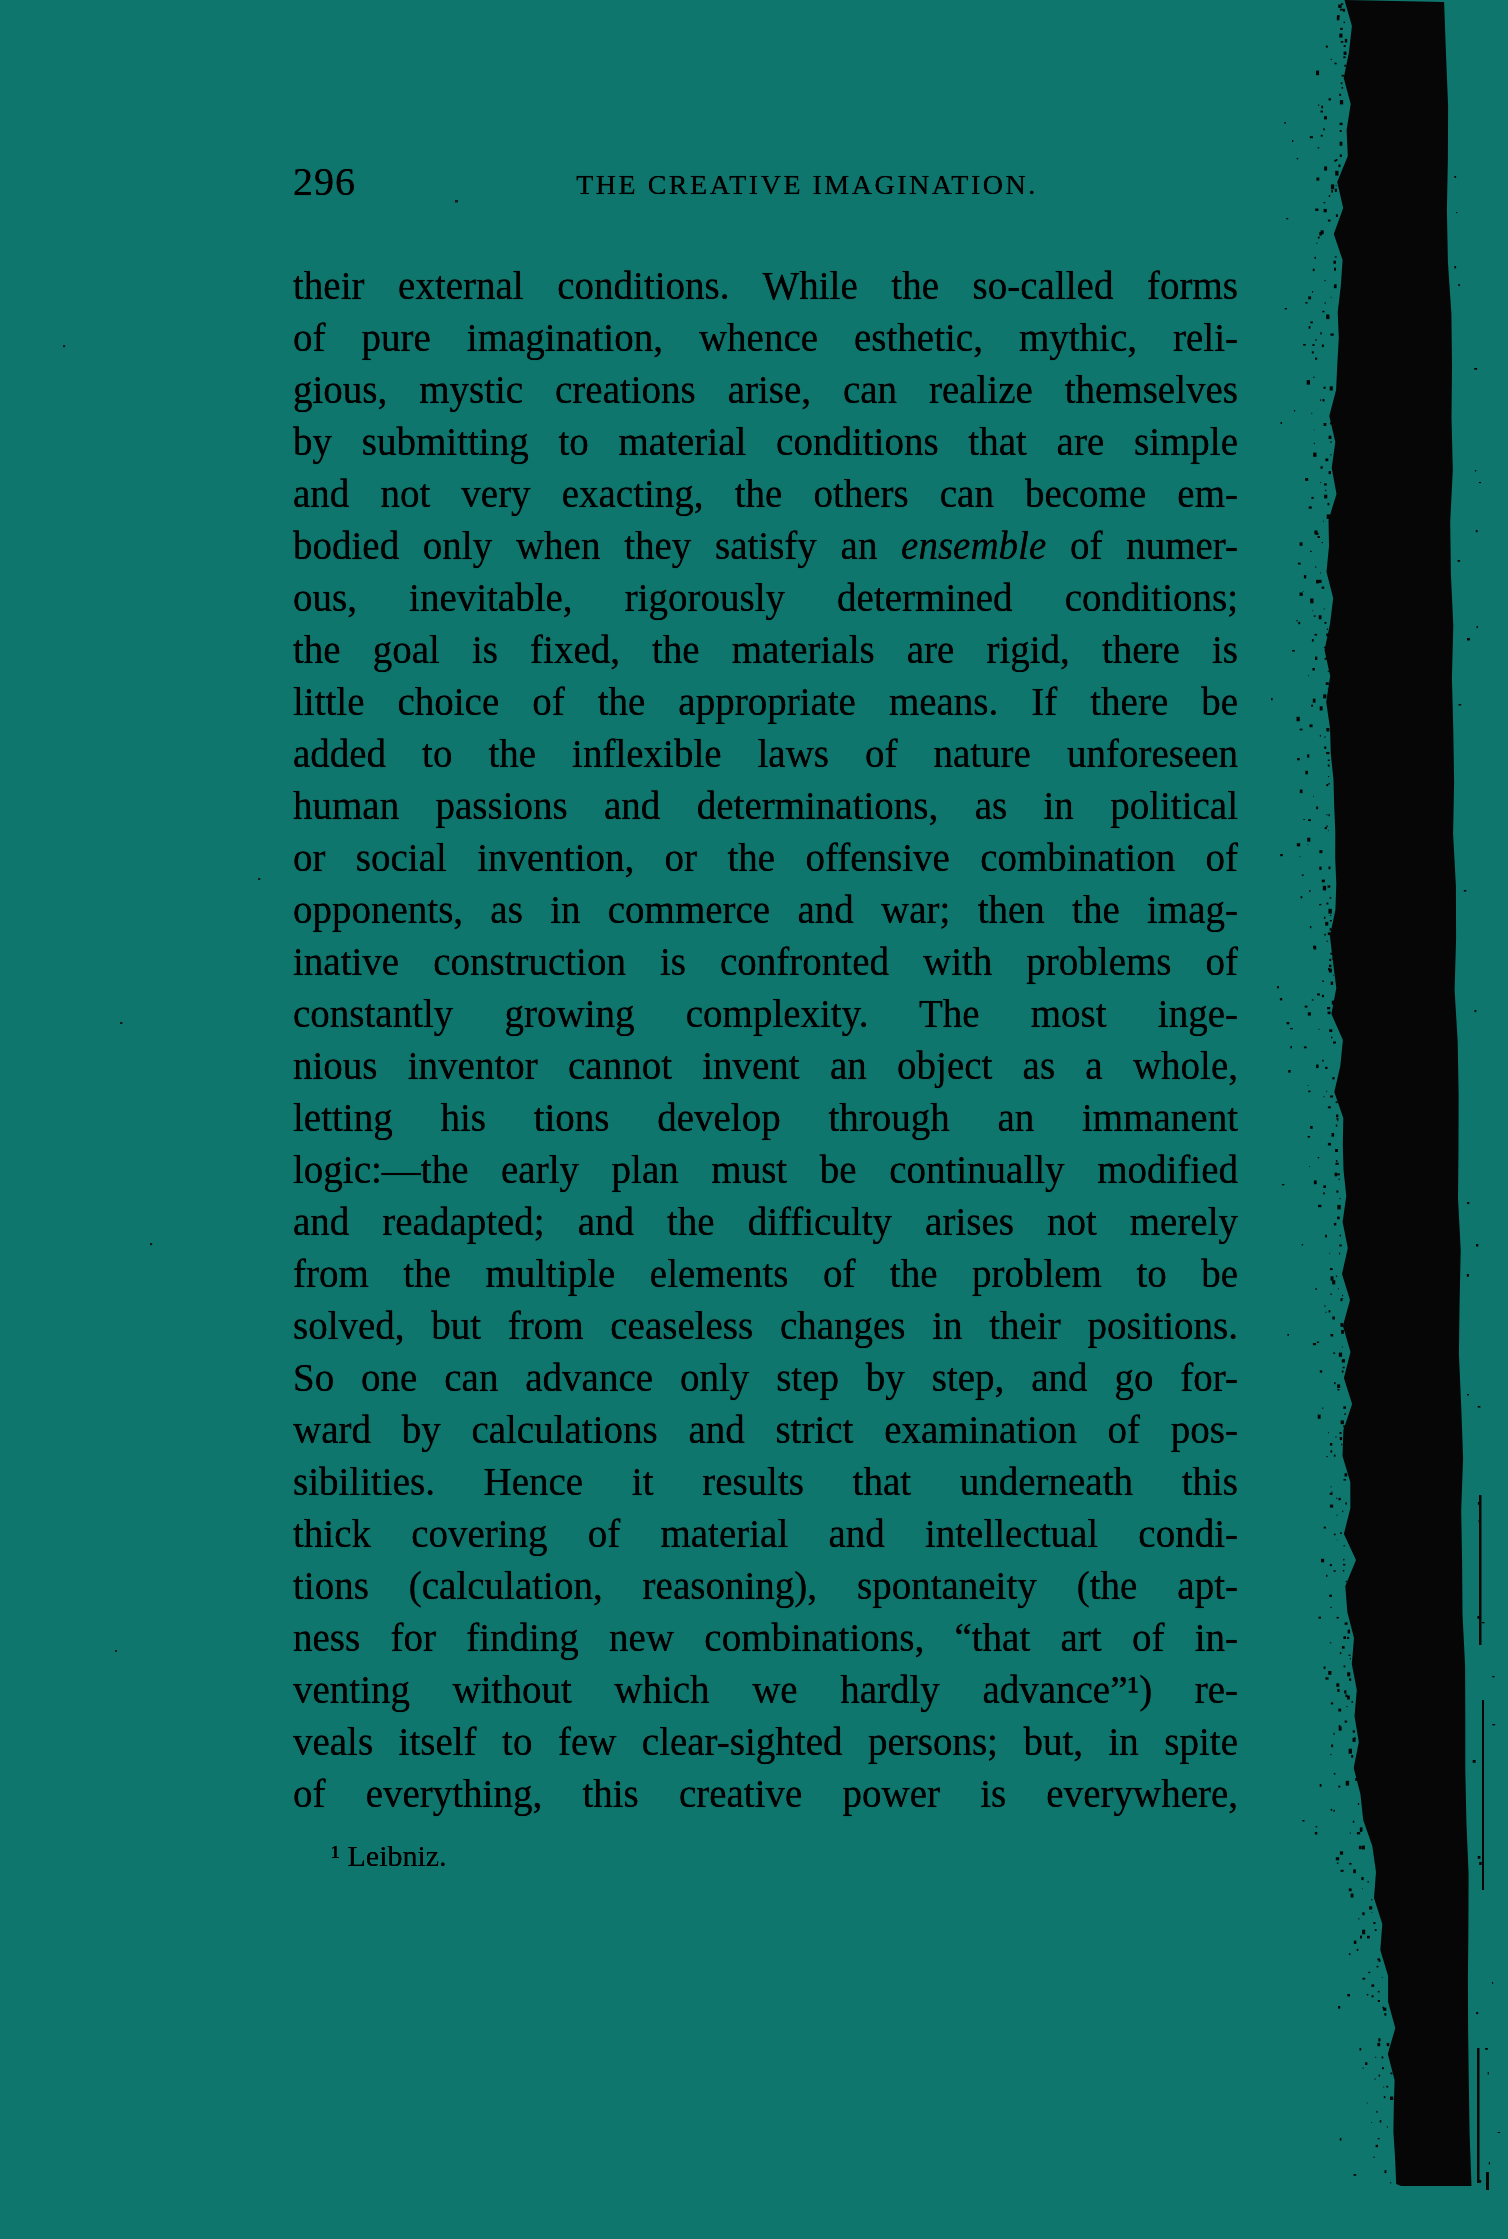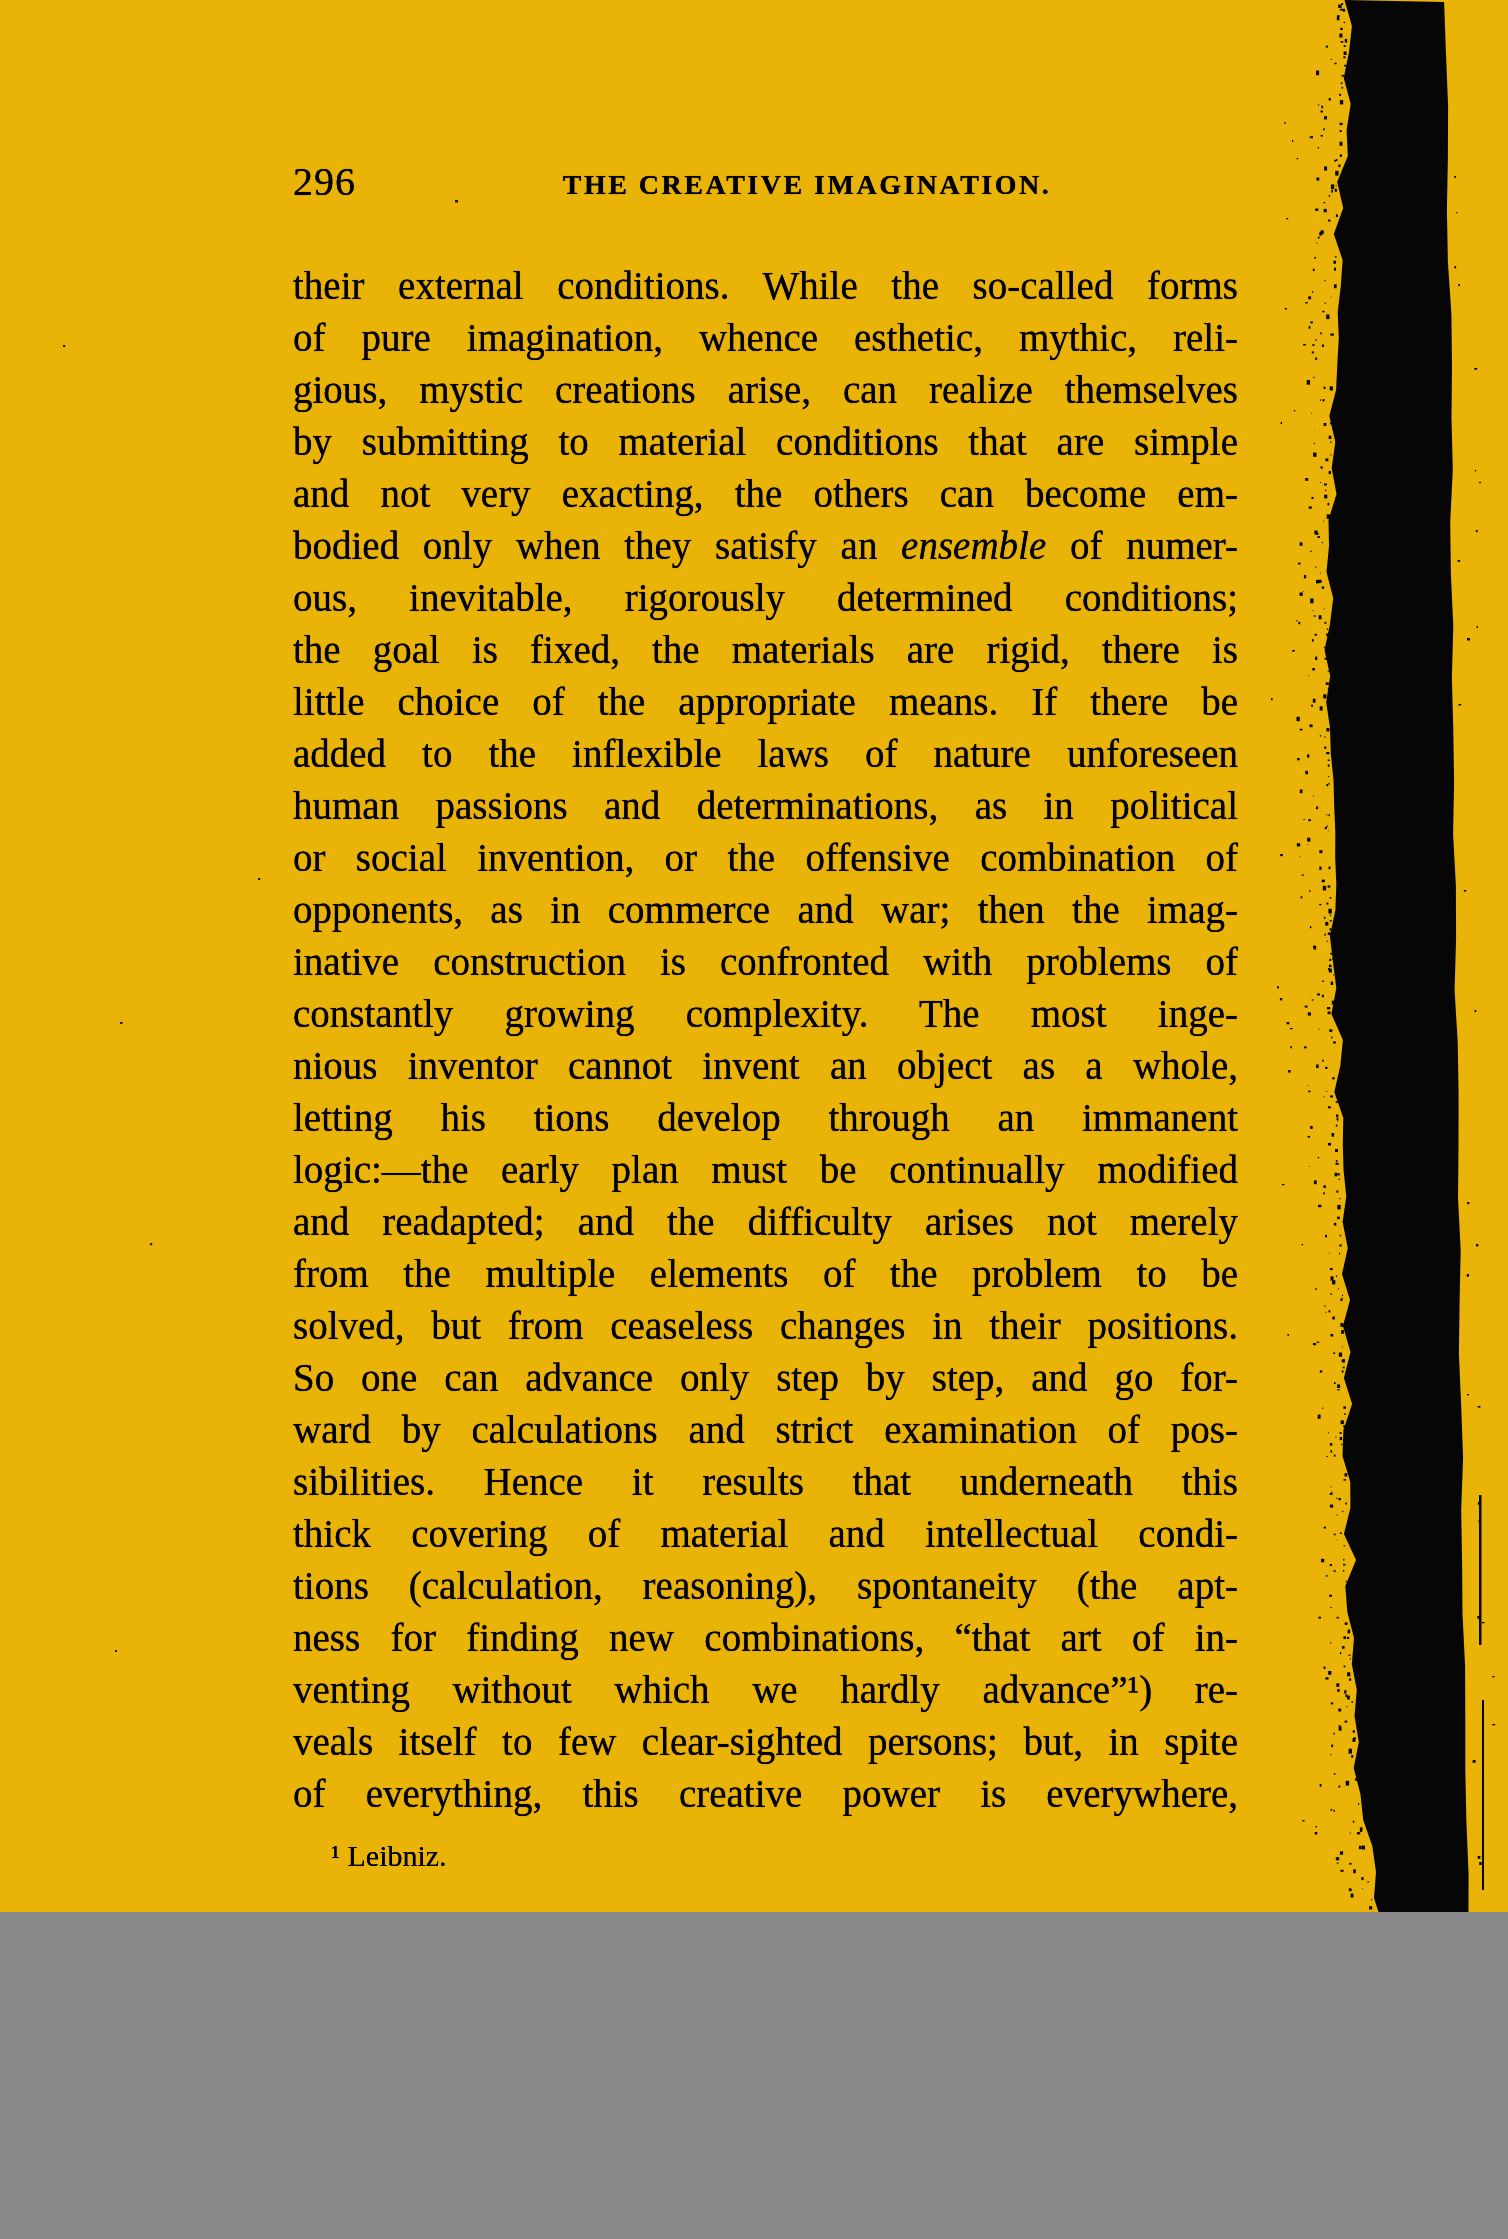--- a/index.html
+++ b/index.html
@@ -1,36 +1,36 @@
 <!DOCTYPE html>
 <html><head>
 <meta charset="utf-8">
 <style>
   html,body{margin:0;padding:0;background:#888;}
   .page{
     position:relative;
-    width:1508px;height:1912px;
-    background:#eab308;
+    width:1508px;height:2239px;
+    background:#0f766e;
     overflow:hidden;
     font-family:"Liberation Serif","DejaVu Serif",serif;
     color:#000;
   }
   .running-head{
     position:absolute;top:156px;left:293px;width:948px;height:46px;
     text-shadow:0 0 0.7px #000;
   }
   .pagenum{
     position:absolute;left:0;bottom:0;
     font-size:40px;line-height:1;letter-spacing:1px;
   }
   .title{
     position:absolute;left:40px;right:-40px;bottom:3px;
     text-align:center;
     font-size:28px;line-height:1;letter-spacing:2.5px;
-    font-weight:bold;
+    font-weight:normal;
   }
   .body-text{
     position:absolute;left:293px;top:260px;width:945px;
     font-size:39px;line-height:52px;
     text-shadow:0 0 0.7px #000;
   }
   .body-text .line{
     white-space:nowrap;
     text-align:justify;
     text-align-last:justify;

